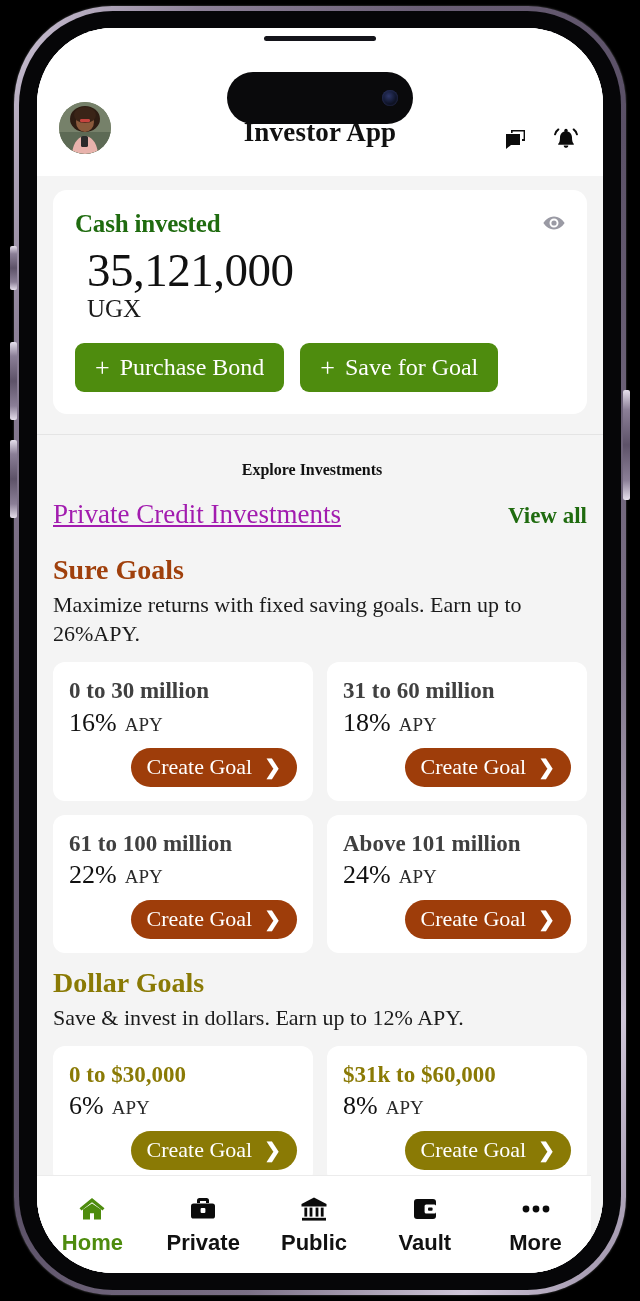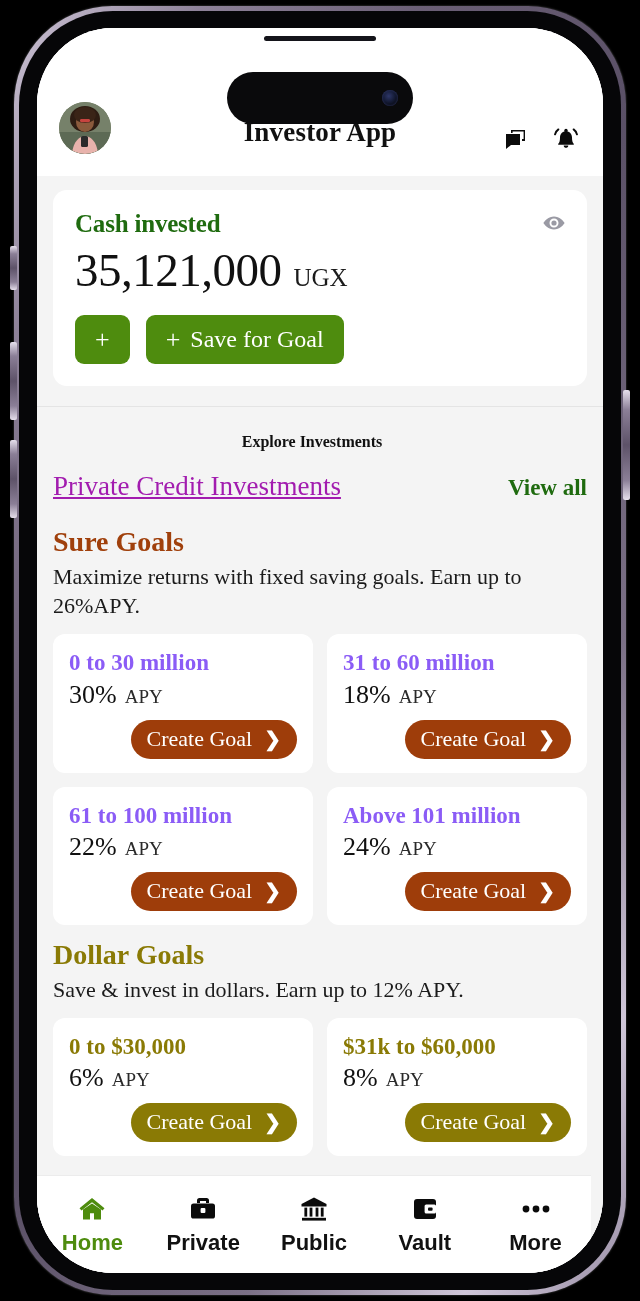--- a/index.html
+++ b/index.html
@@ -86,21 +86,21 @@
 
   .scroll { position: absolute; top:148px; left:0; right:0; bottom:0; background:#f4f4f4; overflow:hidden; }
 
   .balance-wrap { background:#f4f4f4; padding: 14px 16px 20px 16px; }
   .balance-card {
     background:#fff; border-radius: 14px; padding: 20px 22px 22px 22px;
     position: relative;
   }
   .balance-label { color:#1f6b0f; font-size: 25px; font-weight: bold; letter-spacing: -.2px; }
   .eye-btn { position:absolute; right:20px; top:20px; width:26px; height:26px; }
-  .balance-row { display:flex; align-items:baseline; margin-top: 8px; }
+  .balance-row { display:flex; align-items:baseline; margin-top: 8px; flex-direction: column; }
   .balance-amount { font-size: 47px; color:#111; letter-spacing:-.5px; line-height:1.05; }
   .balance-cur { font-size: 25px; color:#1b1b1b; margin-left: 12px; }
   .balance-actions { display:flex; gap: 16px; margin-top: 20px; }
   .btn-green {
     background:#4e8c0e; color:#fff; border:none; border-radius: 9px;
     padding: 11px 20px; font-size: 24px; font-family:"Liberation Serif", serif;
     display:flex; align-items:center; gap:10px; cursor:pointer; white-space:nowrap;
   }
   .btn-green .plus { font-size: 26px; line-height: 1; }
 
@@ -122,21 +122,21 @@
   .group-title.sure { color:#a0400c; }
   .group-title.dollar { color:#8a7a05; }
   .group-desc { font-size:22px; color:#1b1b1b; line-height:1.32; margin-top:4px; }
 
   .goal-grid { display:grid; grid-template-columns: 1fr 1fr; gap: 14px; margin-top: 14px; }
   .goal-card {
     background:#fff; border-radius:12px; padding: 16px 16px 14px 16px;
     min-height: 108px; display:flex; flex-direction:column;
   }
   .goal-title { font-size:23px; font-weight:bold; line-height:1.1; }
-  .goal-title.sure { color:#8b5cf6; }
+  .goal-title.sure { color:#404040; }
   .goal-title.dollar { color:#8a7a05; }
   .goal-apy { margin-top: 4px; display:flex; align-items:baseline; }
   .goal-apy .pct { font-size:26px; color:#111; }
   .goal-apy .apy { font-size:19px; color:#2a2a2a; margin-left:8px; }
   .pill {
     margin-top: 10px; align-self:flex-end;
     border:none; border-radius:999px; color:#fff; cursor:pointer;
     padding: 6px 16px 7px 16px; font-size:22px; font-family:"Liberation Serif", serif;
     display:flex; align-items:center; gap:12px; white-space:nowrap;
   }
@@ -232,20 +232,21 @@
                 <circle cx="13" cy="13" r="2.6" fill="#9a9aa4"></circle>
               </svg>
             </div>
             <div class="balance-row">
               <div class="balance-amount">35,121,000</div>
               <div class="balance-cur">UGX</div>
             </div>
             <div class="balance-actions">
               <button class="btn-green">
                 <span class="plus">+</span>
+                <span>Purchase Bond</span>
               </button>
               <button class="btn-green">
                 <span class="plus">+</span>
                 <span>Save for Goal</span>
               </button>
             </div>
           </div>
         </div>
 
         <div class="divider"></div>
@@ -258,21 +259,21 @@
         </div>
 
         <div class="group">
           <div class="group-title sure">Sure Goals</div>
           <div class="group-desc">Maximize returns with fixed saving goals. Earn up to 26%APY.</div>
 
           <div class="goal-grid">
             <div class="goal-card">
               <div class="goal-title sure">0 to 30 million</div>
               <div class="goal-apy">
-                <span class="pct">30%</span>
+                <span class="pct">16%</span>
                 <span class="apy">APY</span>
               </div>
               <button class="pill sure">
                 <span>Create Goal</span>
                 <span class="chev">❯</span>
               </button>
             </div>
 
             <div class="goal-card">
               <div class="goal-title sure">31 to 60 million</div>

